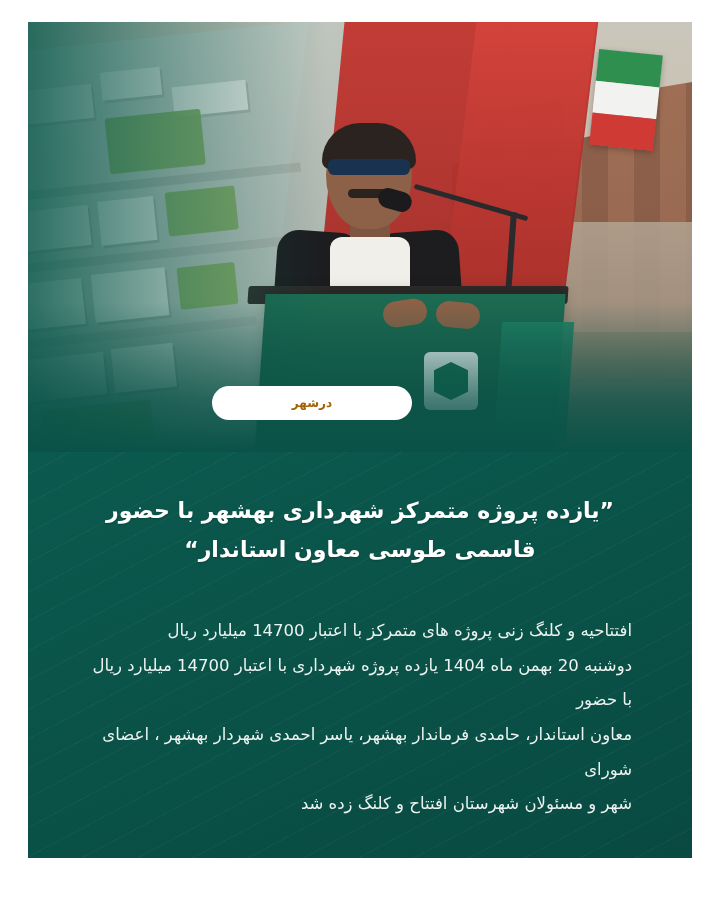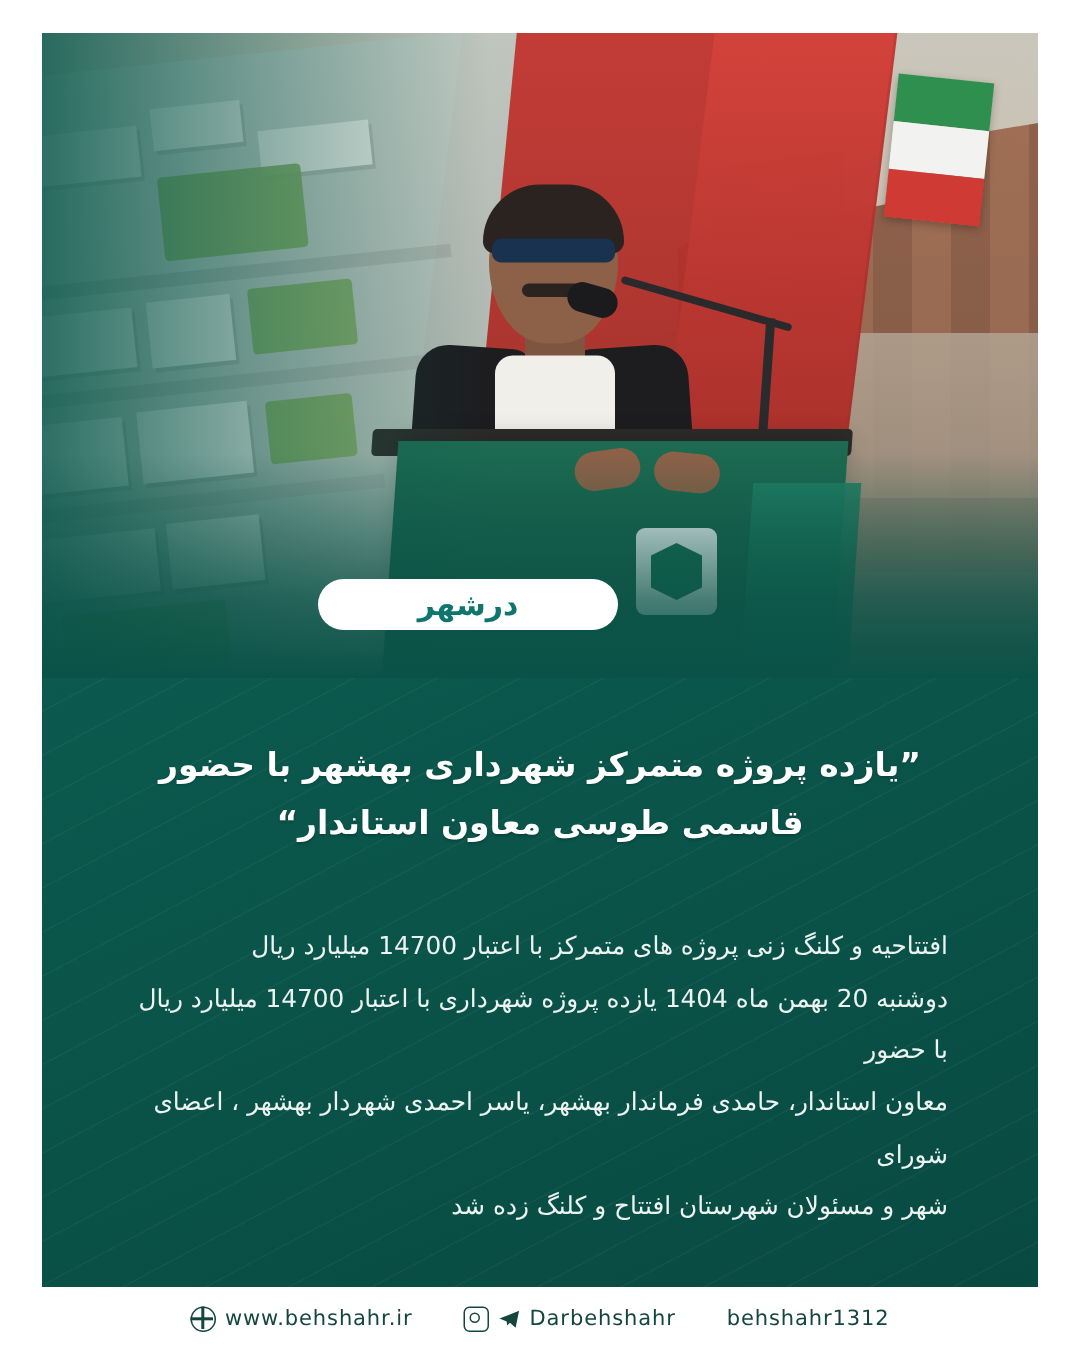--- a/index.html
+++ b/index.html
@@ -324,22 +324,22 @@
     top: 364px;
     width: 200px;
     height: 34px;
     background: #ffffff;
     border-radius: 17px;
     display: flex;
     align-items: center;
     justify-content: center;
   }
   .tag span {
-    color: #0f766e;
-    font-size: 20px;
+    color: #a16207;
+    font-size: 12px;
     font-weight: bold;
     letter-spacing: 1px;
     direction: rtl;
   }
 
   
   .headline {
     position: absolute;
     left: 52px;
     right: 52px;
@@ -502,33 +502,13 @@
     <div class="headline">”یازده پروژه متمرکز شهرداری بهشهر با حضور قاسمی طوسی معاون استاندار“</div>
 
     <div class="body-text">
       <span class="line">افتتاحیه و کلنگ زنی پروژه های متمرکز با اعتبار 14700 میلیارد ریال</span>
       <span class="line">دوشنبه 20 بهمن ماه 1404 یازده پروژه شهرداری با اعتبار 14700 میلیارد ریال با حضور</span>
       <span class="line">معاون استاندار، حامدی فرماندار بهشهر، یاسر احمدی شهردار بهشهر ، اعضای شورای</span>
       <span class="line">شهر و مسئولان شهرستان افتتاح و کلنگ زده شد</span>
     </div>
   </div>
 
-  <div class="footer">
-    <div class="item">
-      <span class="globe-icon"></span>
-      <span>www.behshahr.ir</span>
-    </div>
-    <span class="sep"></span>
-    <div class="item">
-      <span class="ig-icon"></span>
-      <span class="tg-icon">
-        <svg width="15" height="15" viewBox="0 0 16 16">
-            <path d="M1 7.5 L15 2 L12.5 14 L8.5 10.5 L6.5 12.5 L6.2 9.6 Z" fill="#14463e"></path>
-          </svg>
-      </span>
-      <span>Darbehshahr</span>
-    </div>
-    <span class="sep"></span>
-    <div class="item">
-      <span>behshahr1312</span>
-    </div>
-  </div>
 </div>
 
 </body></html>

